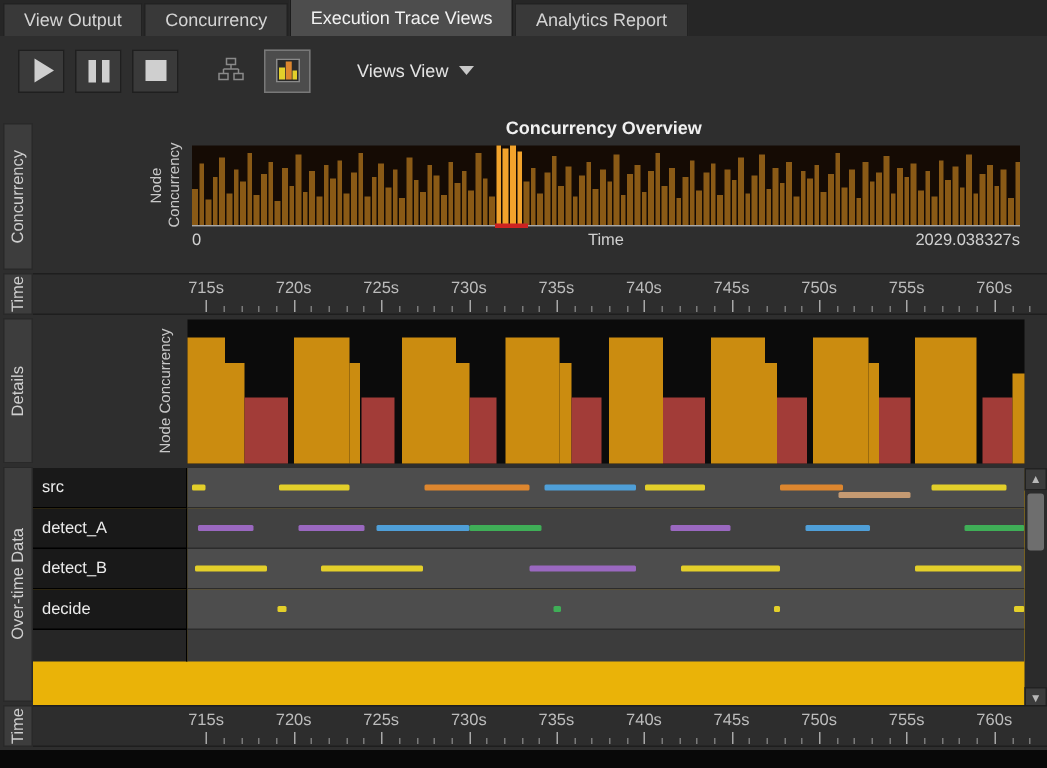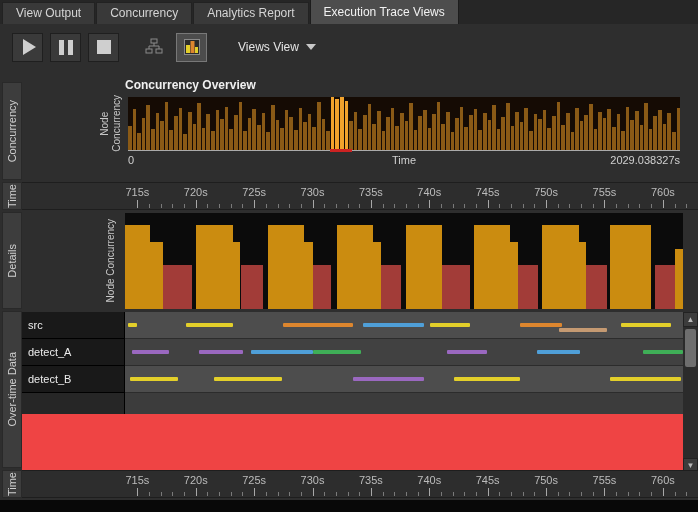--- a/index.html
+++ b/index.html
@@ -26,37 +26,37 @@
   .view-select{margin-left:16px;display:flex;align-items:center;gap:7px;font-size:12px;color:#e4e4e4;padding:4px 8px;cursor:default;}
   .caret{width:0;height:0;border-left:5px solid transparent;border-right:5px solid transparent;border-top:6px solid #c8c8c8;}
   
   .main{position:absolute;top:70px;left:0;right:0;bottom:0;background:#2e2e2e;}
   .sidebox{position:absolute;left:2px;width:20px;background:#3d3d3d;border:1px solid #292929;
            box-sizing:border-box;display:flex;align-items:center;justify-content:center;}
   .sidebox span{writing-mode:vertical-rl;transform:rotate(180deg);font-size:11px;color:#cfcfcf;white-space:nowrap;}
   .vlabel{position:absolute;width:26px;display:flex;align-items:center;justify-content:center;}
   .vlabel span{writing-mode:vertical-rl;transform:rotate(180deg);font-size:10px;line-height:12px;color:#c8c8c8;text-align:center;}
   
-  #overview-title{position:absolute;left:125px;width:555px;top:8px;text-align:left;font-weight:bold;font-size:12px;color:#f0f0f0;}
+  #overview-title{position:absolute;left:125px;width:555px;top:8px;text-align:center;font-weight:bold;font-size:12px;color:#f0f0f0;}
   #overview-plot{position:absolute;left:128px;top:27px;width:552px;height:53px;display:flex;align-items:flex-end;gap:1px;
                  background:#150b04;border-bottom:1px solid #aaa;}
   #overview-underline{position:absolute;height:3px;bottom:-2px;background:#d22;}
   #overview-xlabels{position:absolute;left:128px;top:84px;width:552px;height:14px;font-size:11px;color:#d0d0d0;}
   #overview-xlabels .xl{position:absolute;top:0;}
   
   .ruler{position:absolute;left:22px;right:0;height:28px;background:#2d2d2d;border-top:1px solid #1e1e1e;border-bottom:1px solid #1e1e1e;box-sizing:border-box;}
   .ruler-content{position:absolute;left:103px;right:10px;top:0;bottom:0;}
   .tick-label{position:absolute;top:3px;transform:translateX(-50%);font-size:11px;color:#bcbcbc;white-space:nowrap;}
   .tick-major{position:absolute;bottom:1px;width:1px;height:8px;background:#a8a8a8;}
   .tick-minor{position:absolute;bottom:1px;width:1px;height:4px;background:#7a7a7a;}
   
   #details-plot{position:absolute;left:125px;top:143px;width:558px;height:96px;background:#0b0b0b;}
   #details-plot .dbar{position:absolute;bottom:0;}
   
-  #overtime{position:absolute;left:22px;top:242px;right:0;height:161px;background:#ef4444;}
+  #overtime{position:absolute;left:22px;top:242px;right:0;height:161px;background:#eab308;}
   #ot-rows{position:absolute;left:0;top:0;right:15px;bottom:0;overflow:hidden;}
   .ot-row{height:27px;display:flex;}
   .ot-label{width:103px;box-sizing:border-box;background:#191919;border-bottom:1px solid #000;border-right:1px solid #000;
             font-size:11px;color:#ececec;line-height:26px;padding-left:6px;white-space:nowrap;overflow:hidden;}
   .ot-track{flex:1;position:relative;border-bottom:1px solid #2c2c2c;box-sizing:border-box;}
   .ot-track.odd{background:#4d4d4d;}
   .ot-track.even{background:#414141;}
   .seg{position:absolute;height:4px;border-radius:1px;}
   .ot-filler{display:flex;height:21px;}
   .ot-filler .fl{width:103px;background:#262626;border-right:1px solid #000;box-sizing:border-box;}
@@ -70,22 +70,22 @@
   #bottom-strip{position:absolute;left:0;right:0;top:430px;height:12px;background:#080808;}
 </style>
 </head>
 <body>
 
 <div class="app">
 
   <div class="tabbar">
     <div class="tab">View Output</div>
     <div class="tab">Concurrency</div>
+    <div class="tab active">Execution Trace Views</div>
     <div class="tab">Analytics Report</div>
-    <div class="tab active">Execution Trace Views</div>
   </div>
 
   <div class="toolbar">
     <button class="tbtn">
       <span class="icon-play"></span>
     </button>
     <button class="tbtn">
       <span class="icon-pause">
           <i></i>
           <i></i>
@@ -389,20 +389,29 @@
           <div class="ot-row">
             <div class="ot-label">detect_B</div>
             <div class="ot-track odd">
               <div class="seg" style="left: 0.9%; width: 8.6%; top: calc(50% - 2px); background: rgb(227, 207, 42);"></div>
               <div class="seg" style="left: 16%; width: 12.2%; top: calc(50% - 2px); background: rgb(227, 207, 42);"></div>
               <div class="seg" style="left: 40.9%; width: 12.6%; top: calc(50% - 2px); background: rgb(154, 104, 192);"></div>
               <div class="seg" style="left: 58.9%; width: 11.9%; top: calc(50% - 2px); background: rgb(227, 207, 42);"></div>
               <div class="seg" style="left: 87%; width: 12.6%; top: calc(50% - 2px); background: rgb(227, 207, 42);"></div>
             </div>
           </div>
+          <div class="ot-row">
+            <div class="ot-label">decide</div>
+            <div class="ot-track odd">
+              <div class="seg" style="left: 10.8%; width: 1%; top: calc(50% - 2px); background: rgb(227, 207, 42);"></div>
+              <div class="seg" style="left: 43.8%; width: 0.8%; top: calc(50% - 2px); background: rgb(63, 174, 87);"></div>
+              <div class="seg" style="left: 70%; width: 0.8%; top: calc(50% - 2px); background: rgb(227, 207, 42);"></div>
+              <div class="seg" style="left: 98.8%; width: 1.2%; top: calc(50% - 2px); background: rgb(227, 207, 42);"></div>
+            </div>
+          </div>
           <div class="ot-filler">
             <div class="fl"></div>
             <div class="fr"></div>
           </div>
         </div>
       <div class="vscroll">
         <div class="sbtn up">▲</div>
         <div class="sthumb"></div>
         <div class="sbtn down">▼</div>
       </div>

